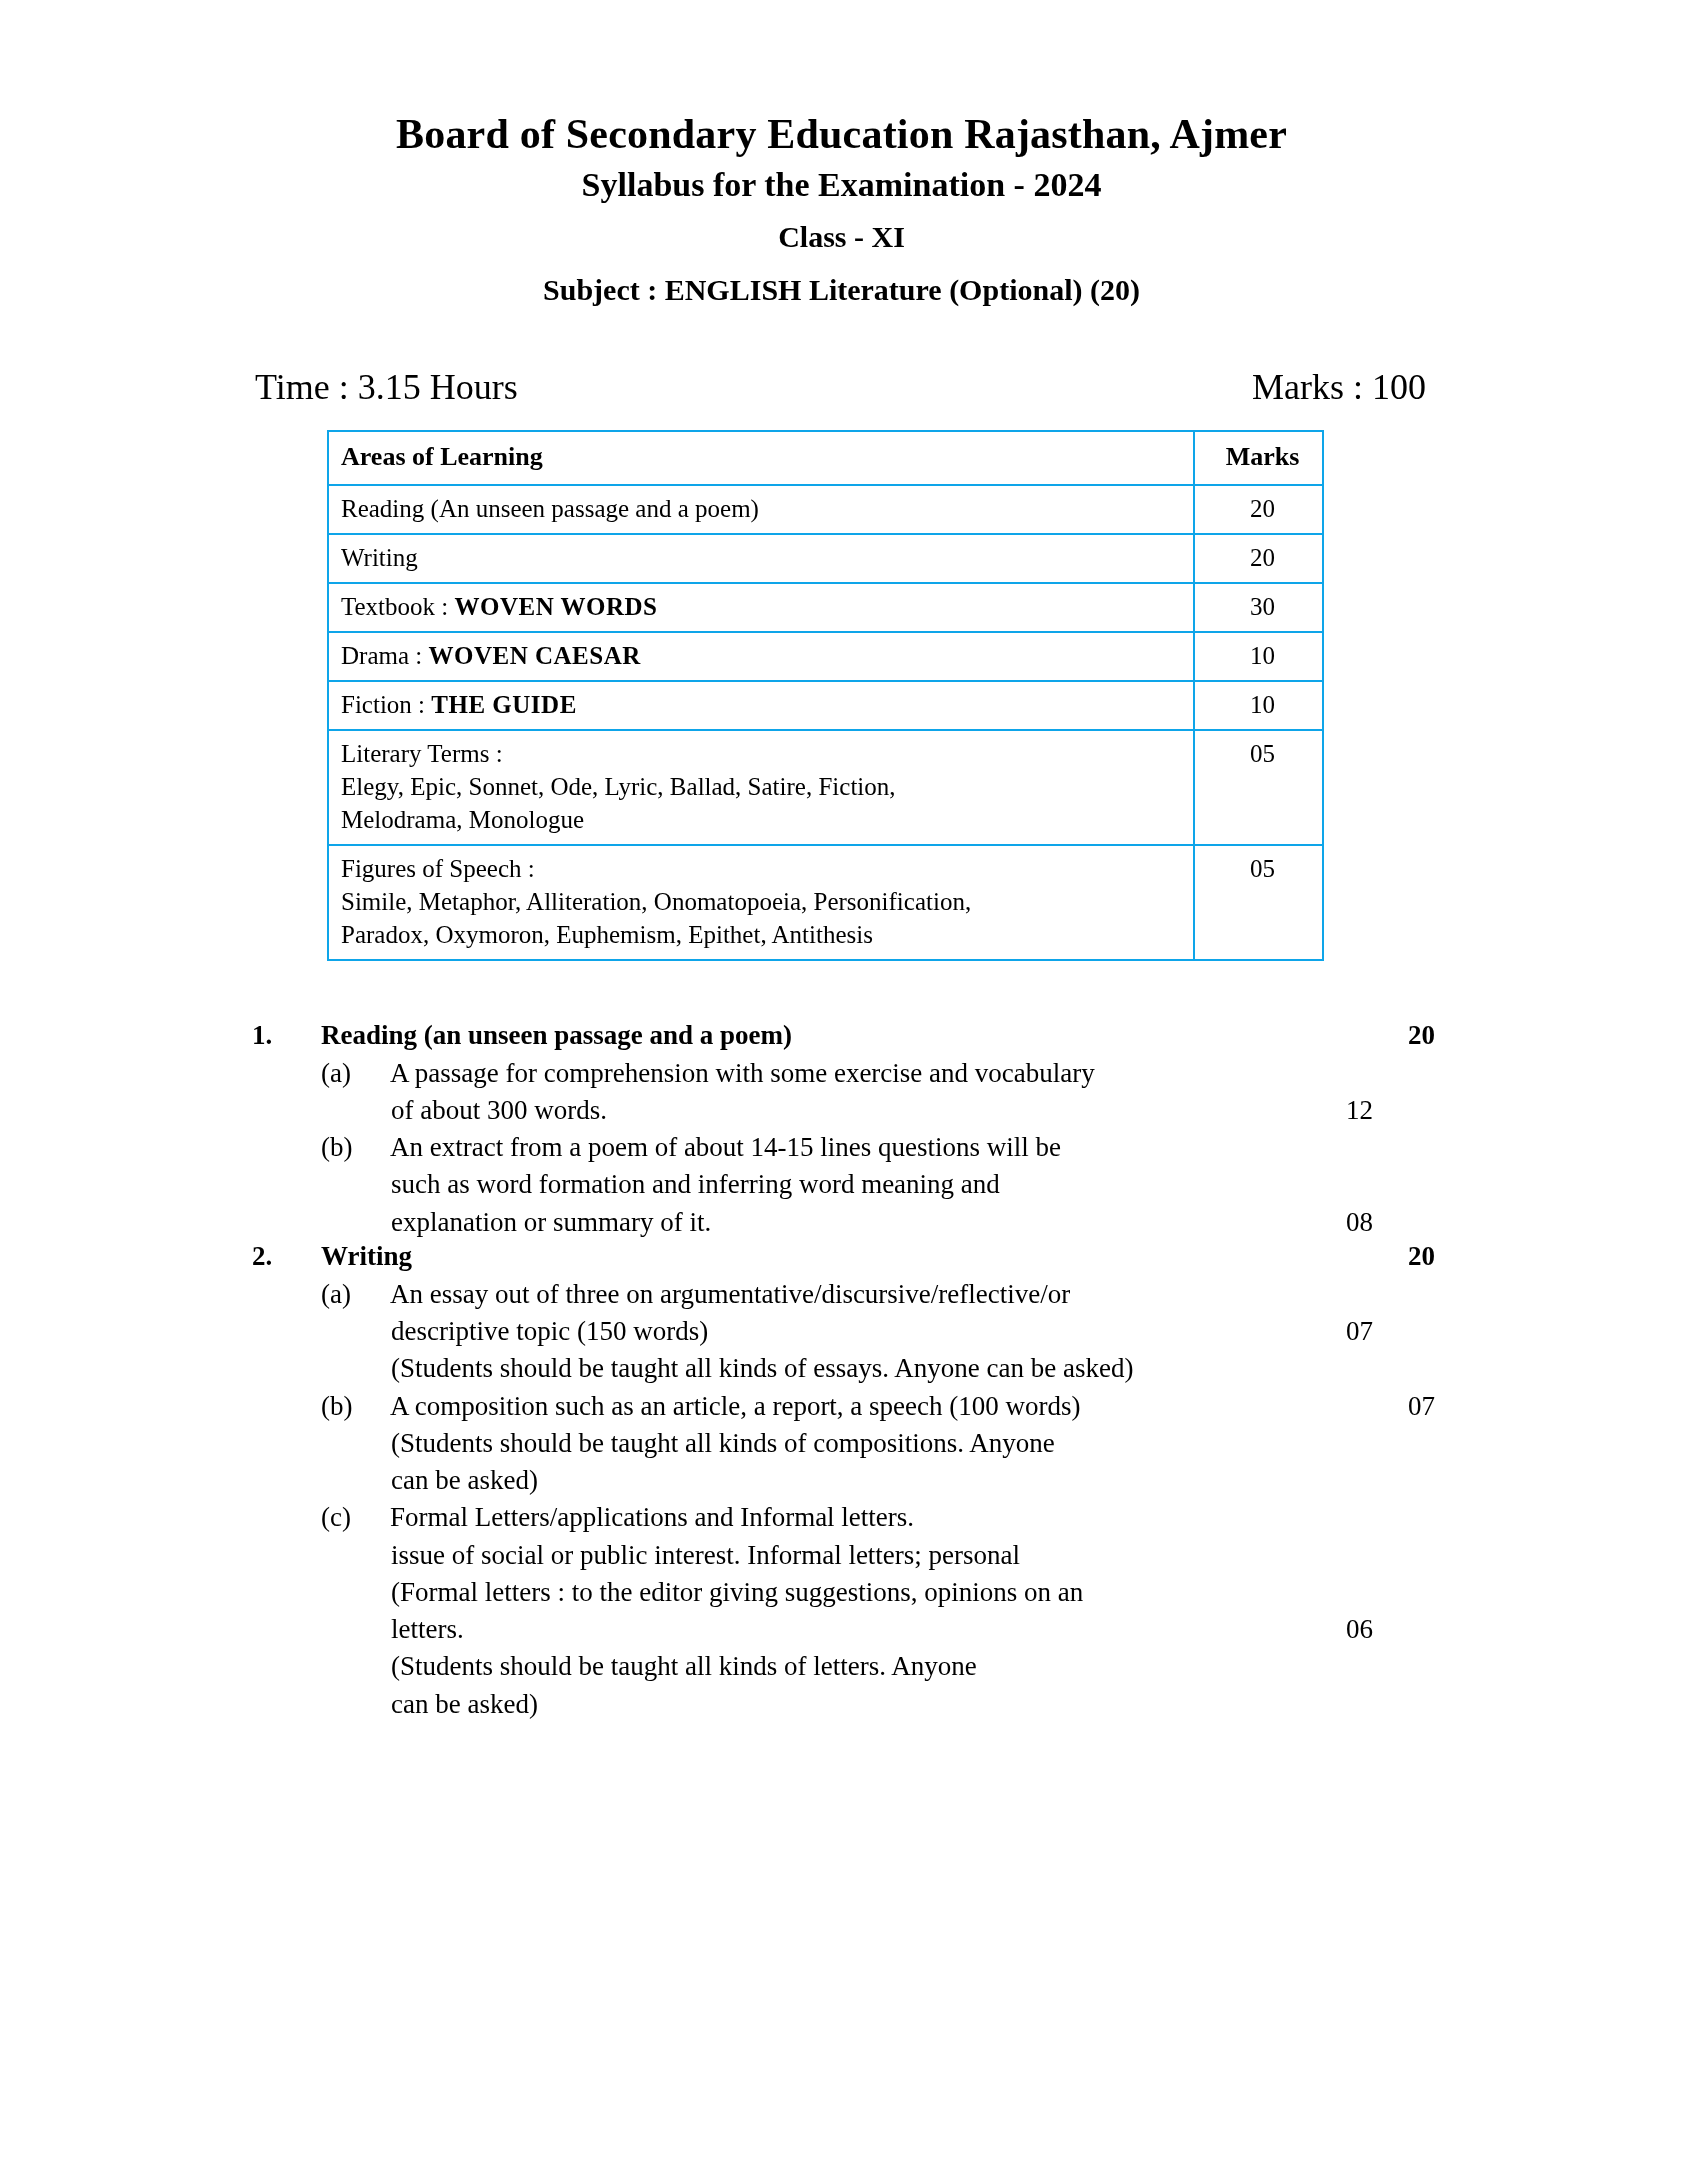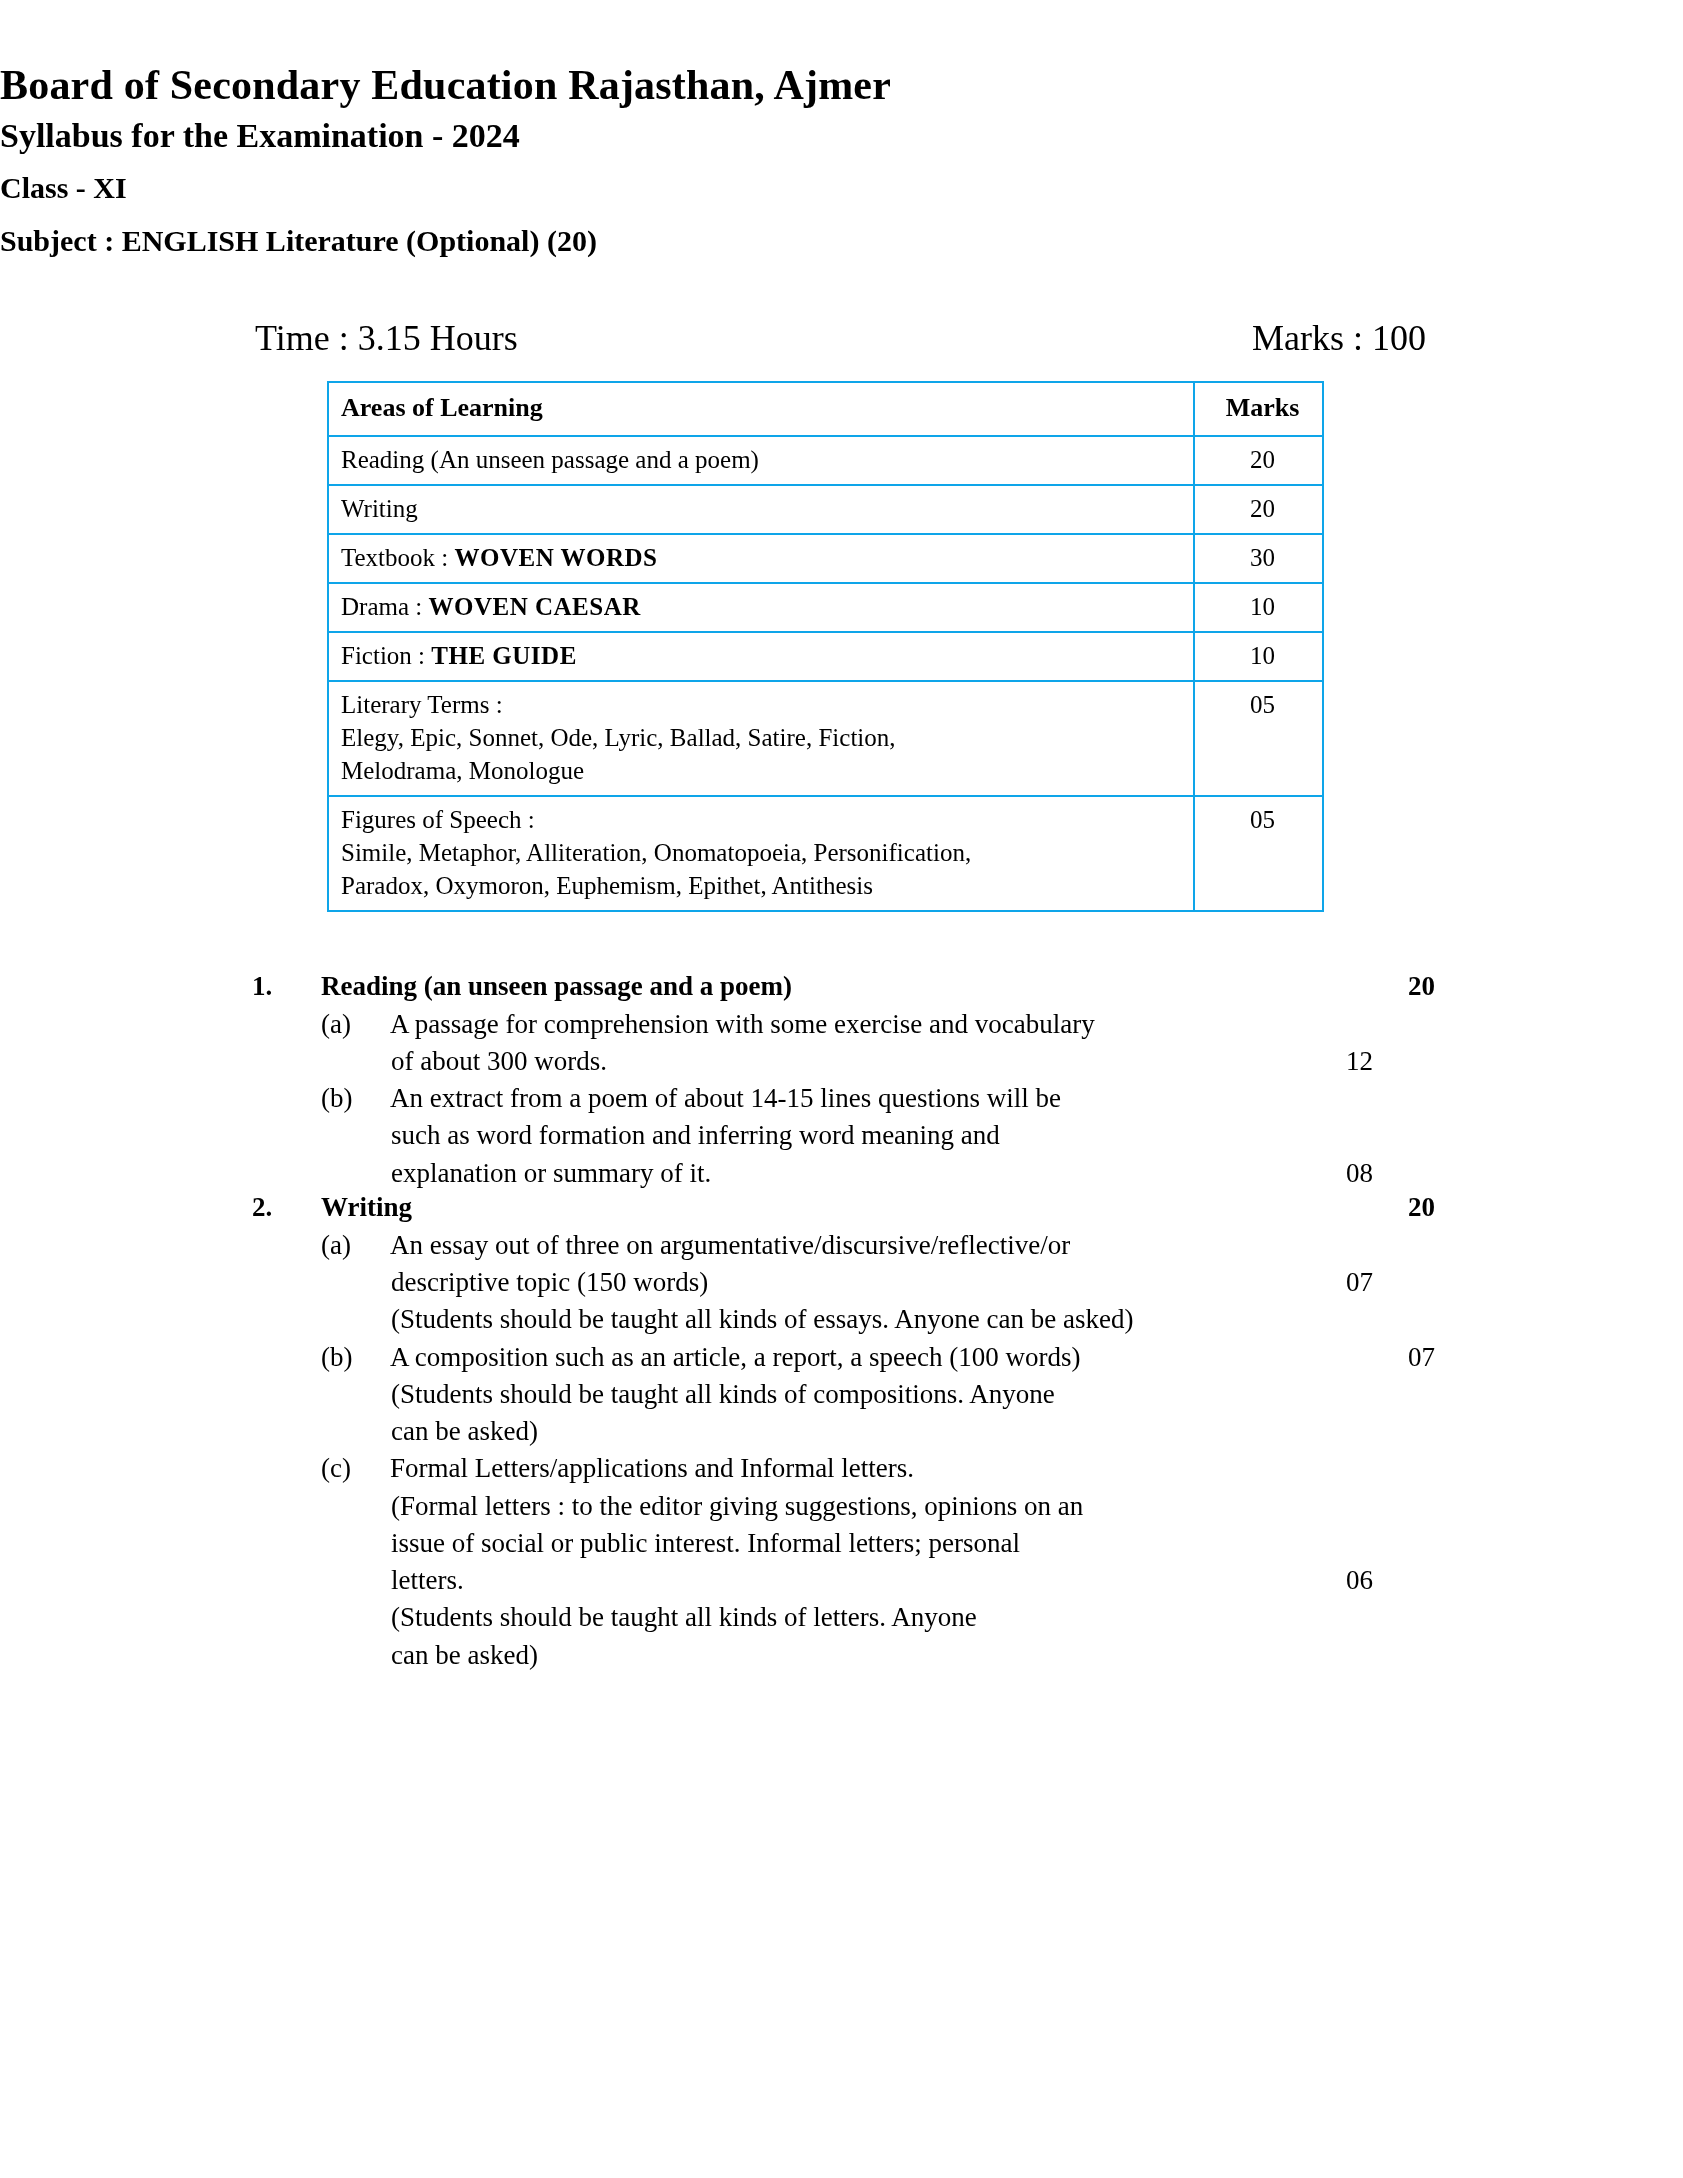--- a/index.html
+++ b/index.html
@@ -18,22 +18,22 @@
   .page {
     position: relative;
     width: 1683px;
     height: 2178px;
     box-sizing: border-box;
     padding: 0;
   }
 
   
   .header {
-    text-align: left;
-    padding-top: 61px;
+    text-align: center;
+    padding-top: 110px;
   }
   .title-main {
     font-size: 42px;
     font-weight: bold;
     letter-spacing: 0.2px;
     line-height: 1.15;
   }
   .title-sub {
     font-size: 34px;
     font-weight: bold;
@@ -314,26 +314,26 @@
           <div class="line-text">can be asked)</div>
           <div class="line-marks"></div>
         </div>
         <div class="item">
           <div class="item-lbl">(c)</div>
           <div class="item-body">Formal Letters/applications and Informal letters.</div>
           <div class="item-marks"></div>
         </div>
         <div class="line-row">
           <div class="line-indent"></div>
+          <div class="line-text">issue of social or public interest. Informal letters; personal</div>
+          <div class="line-marks"></div>
+        </div>
+        <div class="line-row">
+          <div class="line-indent"></div>
           <div class="line-text">(Formal letters : to the editor giving suggestions, opinions on an</div>
-          <div class="line-marks"></div>
-        </div>
-        <div class="line-row">
-          <div class="line-indent"></div>
-          <div class="line-text">issue of social or public interest. Informal letters; personal</div>
           <div class="line-marks"></div>
         </div>
         <div class="line-row">
           <div class="line-indent"></div>
           <div class="line-text">letters.</div>
           <div class="line-marks">06</div>
         </div>
         <div class="line-row">
           <div class="line-indent"></div>
           <div class="line-text">(Students should be taught all kinds of letters. Anyone</div>

